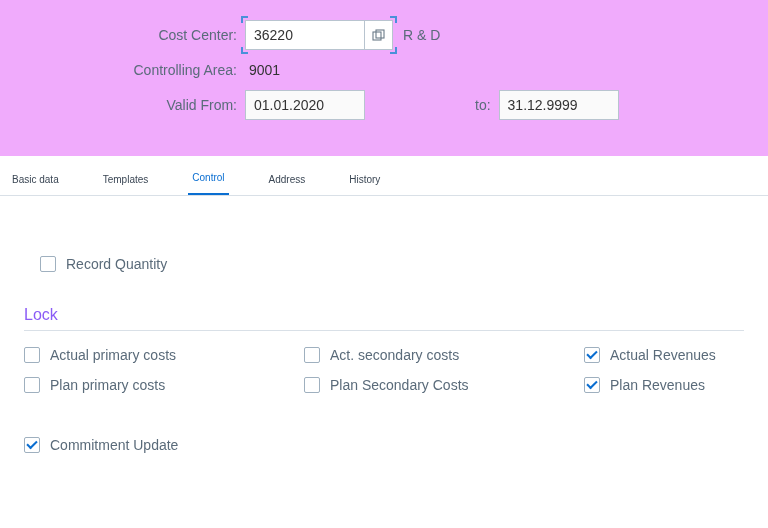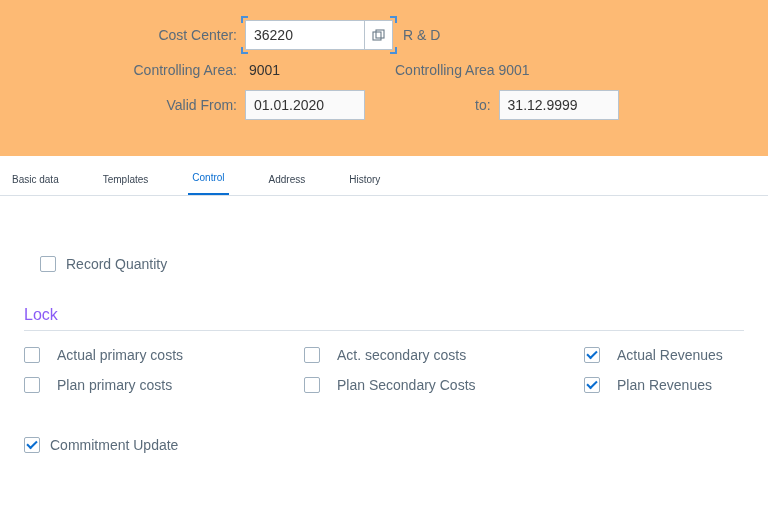--- a/index.html
+++ b/index.html
@@ -9,21 +9,21 @@
     }
     body {
       font-family: Arial, Helvetica, sans-serif;
       font-size: 14px;
       color: #333;
       width: 768px;
       height: 528px;
       background: #fff;
     }
     .header-area {
-      background: #fdba74;
+      background: #f0abfc;
       padding: 20px 20px 24px 20px;
     }
     .form-row {
       display: flex;
       align-items: center;
       margin-bottom: 12px;
       font-size: 14px;
     }
     .label {
       color: #5a6b7a;
@@ -167,21 +167,20 @@
       margin-bottom: 16px;
     }
     .lock-grid {
       display: grid;
       grid-template-columns: 280px 280px 1fr;
       row-gap: 14px;
     }
     .lock-cell {
       display: flex;
       align-items: center;
-      gap: 7px;
     }
     .commitment-row {
       margin-top: 44px;
       display: flex;
       align-items: center;
     }
   </style>
 </head>
 <body>
 
@@ -203,21 +202,20 @@
         <span class="corner bl"></span>
           <span class="corner br"></span>
       </span>
     </span>
     <span class="desc-text">R &amp; D</span>
   </div>
 
   <div class="form-row">
     <span class="label label-col1">Controlling Area:</span>
     <span class="input-ctrl-area">9001</span>
-    <span class="ctrl-desc">Controlling Area 9001</span>
   </div>
 
   <div class="form-row">
     <span class="label label-col1">Valid From:</span>
     <span class="input-like input-date">01.01.2020</span>
     <span class="label-to">to:</span>
     <span class="input-like input-date">31.12.9999</span>
   </div>
 
 </div>

